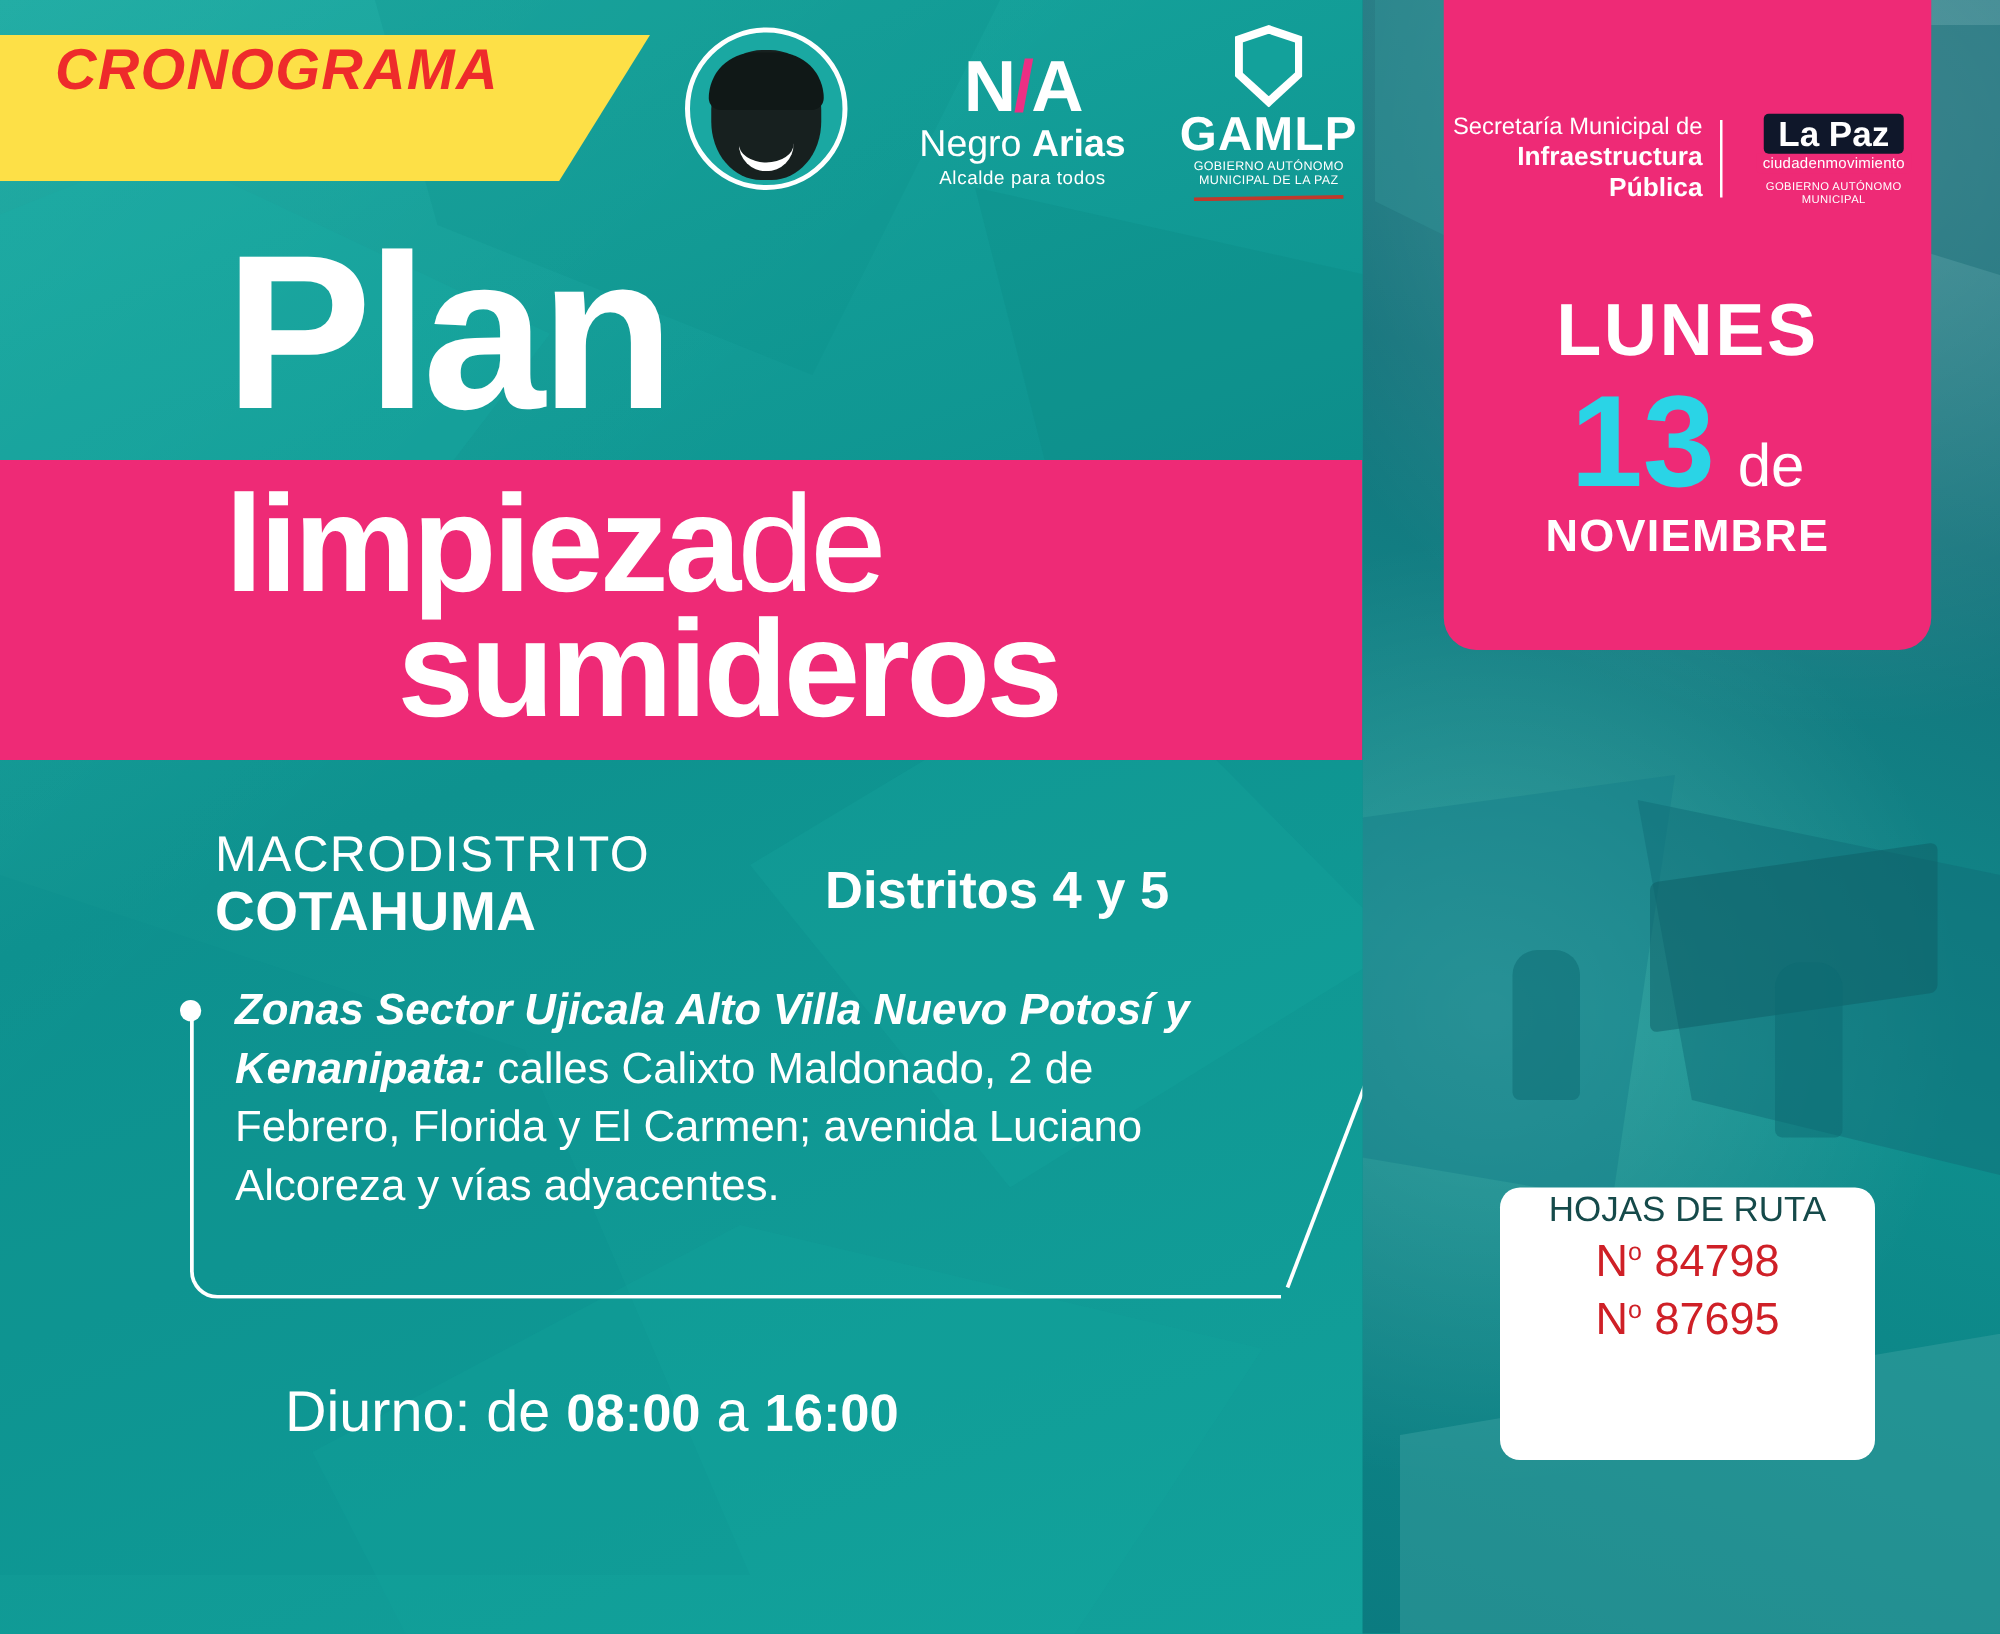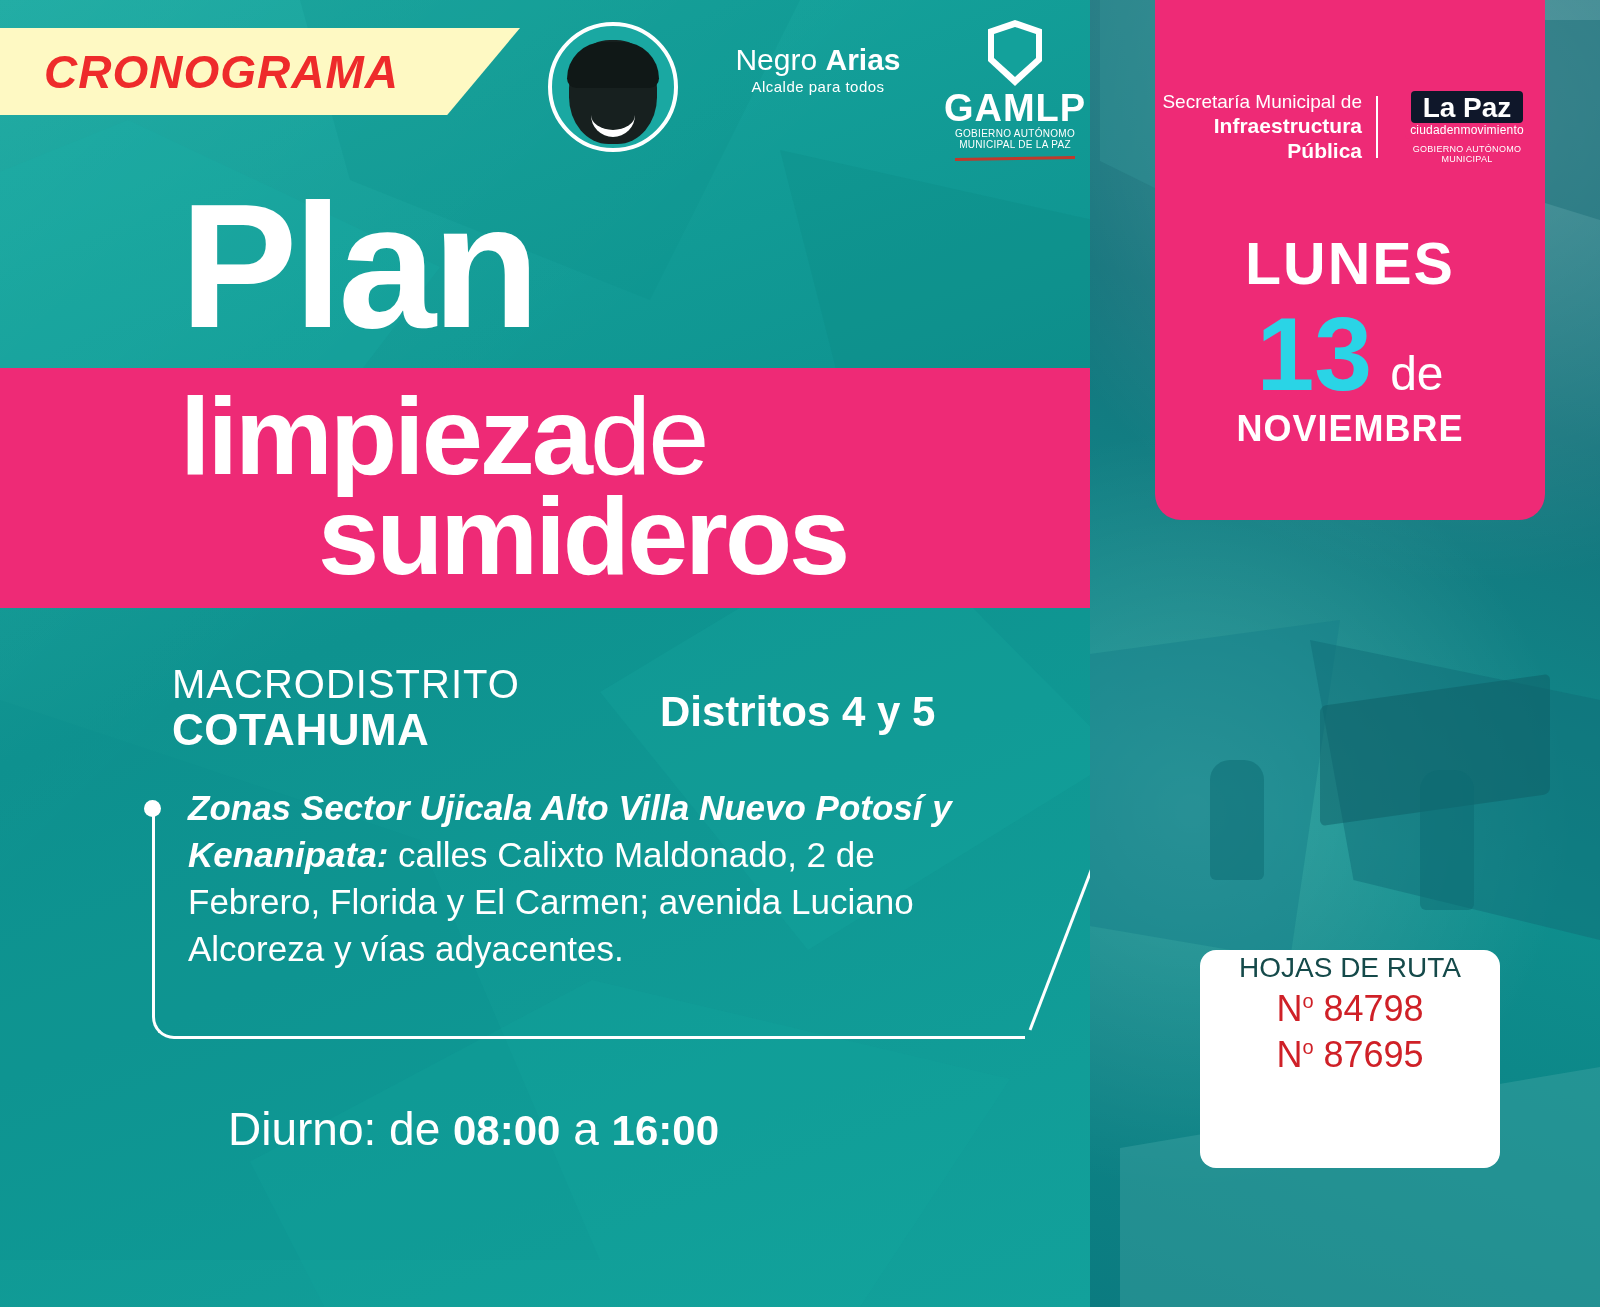--- a/index.html
+++ b/index.html
@@ -30,24 +30,24 @@
       clip-path:polygon(0 40%,55% 0,100% 55%,40% 100%);}
   .f4{left:0px;top:700px;width:600px;height:560px;background:#0c8d8a;
       clip-path:polygon(0 0,70% 25%,100% 100%,0 100%);}
   .f5{left:250px;top:980px;width:760px;height:330px;background:#16aaa2;
       clip-path:polygon(0 55%,45% 0,100% 30%,80% 100%,10% 100%);}
   .f6{left:780px;top:150px;width:340px;height:380px;background:#0a807f;
       clip-path:polygon(0 0,100% 20%,100% 100%,20% 70%);}
 
   
   .cronograma-tag{
-    position:absolute;left:0;top:28px;width:520px;height:87px;
-    background:#fef9c3;
+    position:absolute;left:0;top:28px;width:520px;height:117px;
+    background:#fde047;
     clip-path:polygon(0 0,100% 0,86% 100%,0 100%);
-    display:flex;align-items:center;
+    display:flex;
   }
   .cronograma-tag span{
     margin-left:44px;color:#ee2b2b;font-weight:bold;font-size:46px;
     letter-spacing:1px;font-style:italic;
   }
   .avatar{
     position:absolute;left:548px;top:22px;width:122px;height:122px;border-radius:50%;
     background:#1aa8a2;border:4px solid #ffffff;overflow:hidden;
   }
   .avatar .face{
@@ -229,20 +229,21 @@
     <span>CRONOGRAMA</span>
   </div>
 
   <div class="avatar">
     <div class="face"></div>
     <div class="hair"></div>
     <div class="smile"></div>
   </div>
 
   <div class="logo-na">
+    <div class="na">N<span class="slash">/</span>A</div>
     <div class="name"><span>Negro </span><b>Arias</b></div>
     <div class="sub">Alcalde para todos</div>
   </div>
 
   <div class="gamlp">
     <div class="shield"></div>
     <div class="gtitle">GAMLP</div>
     <div class="gsub">GOBIERNO AUTÓNOMO MUNICIPAL DE LA PAZ</div>
     <div class="rule"></div>
   </div>

